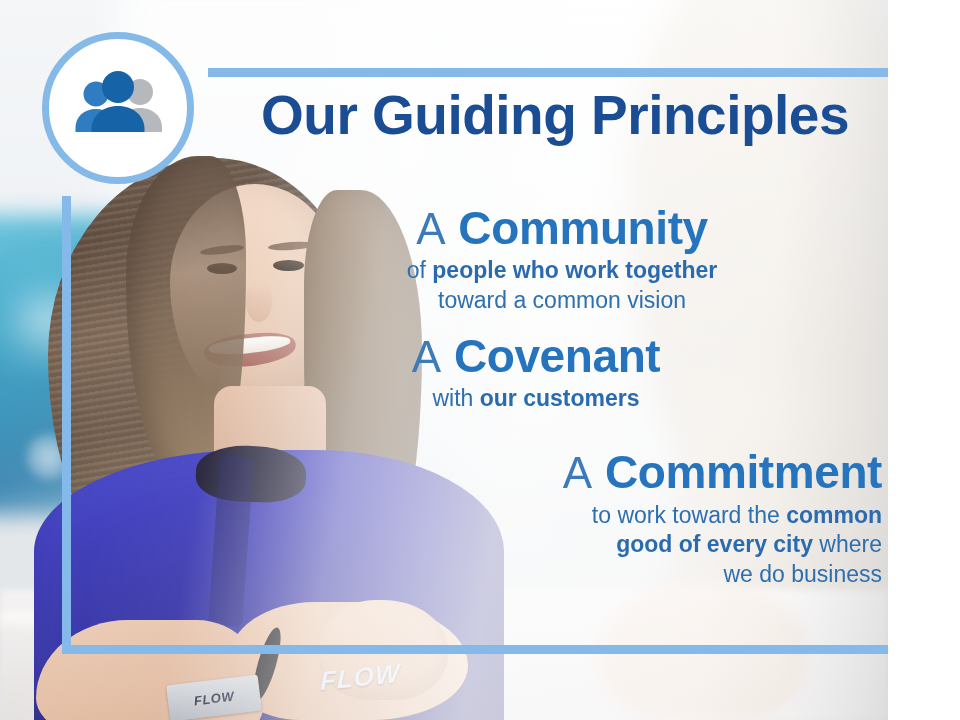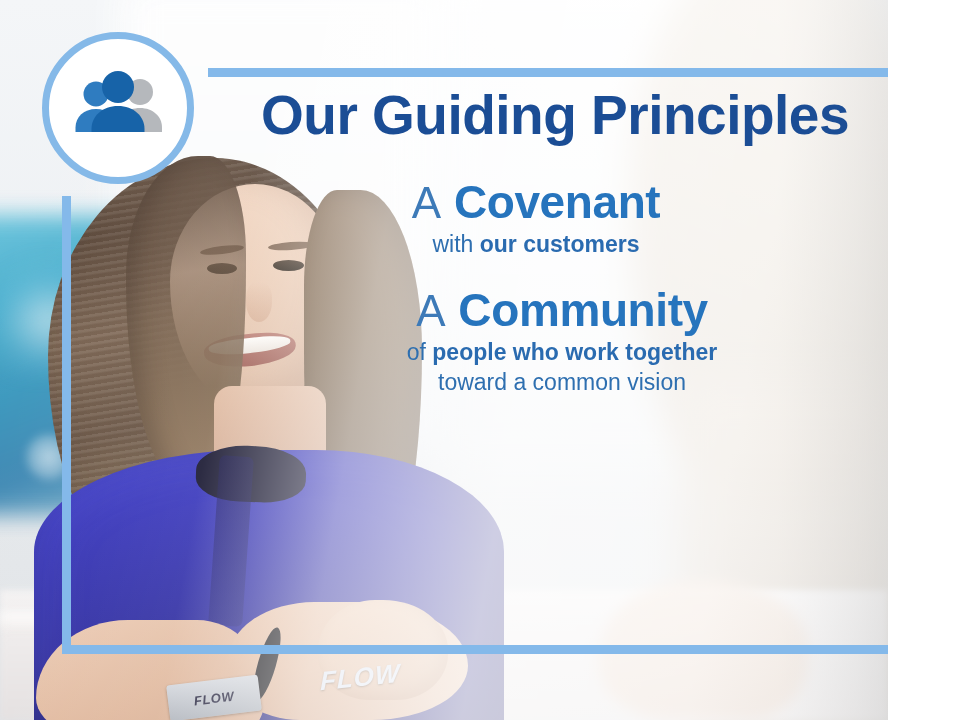--- a/index.html
+++ b/index.html
@@ -461,36 +461,47 @@
         <circle cx="52" cy="17" r="16" fill="#1763a8"></circle>
         <path d="M52 36c-15.5 0-26.5 10-26.5 23V62h53v-3c0-13-11-23-26.5-23z" fill="#1763a8"></path>
       </svg>
     </span>
   </div>
 
   <div class="headline">Our Guiding Principles</div>
 
   <div class="principles">
 
+    <div class="principle principle-2">
+      <div class="p-title">
+        <span class="art">A</span>
+        <span class="word">Community</span>
+      </div>
+      <div class="p-sub">
+        <span>of </span><b>people who work together</b><br>
+        <span>toward a common vision</span>
+      </div>
+    </div>
+
     <div class="principle principle-1">
       <div class="p-title">
         <span class="art">A</span>
         <span class="word">Covenant</span>
       </div>
       <div class="p-sub">
         <span>with </span><b>our customers</b>
       </div>
     </div>
 
-    <div class="principle principle-2">
+    <div class="principle principle-3">
       <div class="p-title">
         <span class="art">A</span>
-        <span class="word">Community</span>
+        <span class="word">Commitment</span>
       </div>
       <div class="p-sub">
-        <span>of </span><b>people who work together</b><br>
-        <span>toward a common vision</span>
+        <span>to work toward the </span><b>common</b><br>
+        <b>good of every city</b><span> where</span><br>
+        <span>we do business</span>
       </div>
     </div>
-
 
   </div>
 </div>
 
 </body></html>

